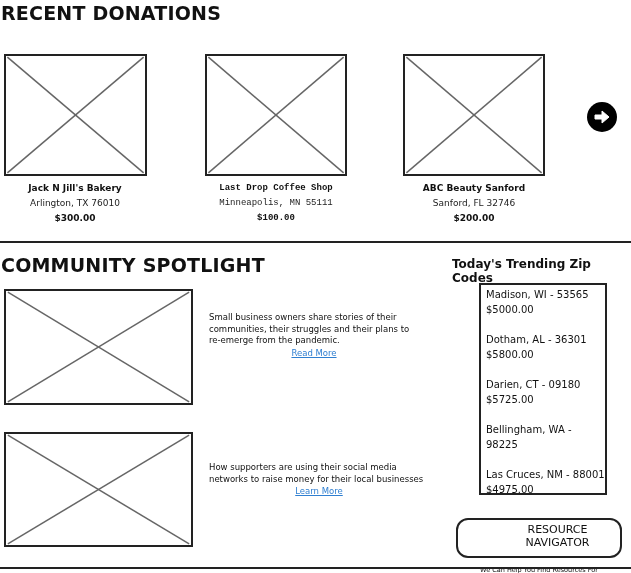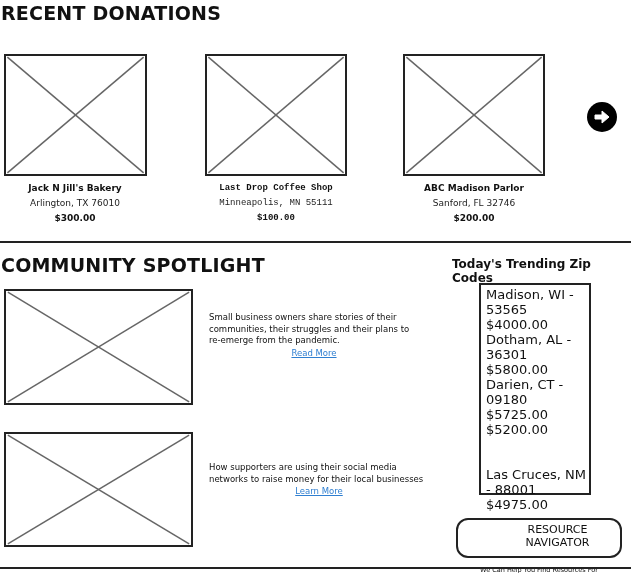--- a/index.html
+++ b/index.html
@@ -30,23 +30,23 @@
     }
     .next-btn svg { position: absolute; left: 0; top: 0; }
 
     .divider { position: absolute; left: 0; width: 631px; height: 2px; background: #222; }
 
     .trend-title {
       position: absolute; left: 452px; top: 257px;
       font-weight: bold; font-size: 12px; color: #111;
     }
     .trend-box {
-      position: absolute; left: 479px; top: 283px; width: 112px; height: 212px;
+      position: absolute; left: 479px; top: 283px; width: 128px; height: 212px;
       border: 2px solid #222; padding: 2px 0 0 5px;
-      font-size: 13px; color: #111;
+      font-size: 10px; color: #111;
     }
     .trend-item { height: 45px; }
     .trend-item div { line-height: 15px; }
 
     .story-text {
       position: absolute; left: 209px; width: 210px;
       font-size: 8.5px; line-height: 11.5px; color: #111;
     }
     .story-link {
       display: block; color: #2f7fd1; text-decoration: underline; margin-top: 1px; cursor: pointer;
@@ -91,21 +91,21 @@
   <div class="amt">$100.00</div>
 </div>
 
 <div class="placeholder" style="left:403px; top:54px; width:142px; height:122px;">
   <svg viewBox="0 0 100 100" preserveAspectRatio="none">
       <line x1="1" y1="1" x2="99" y2="99" stroke="#666" stroke-width="1.5" vector-effect="non-scaling-stroke"></line>
       <line x1="99" y1="1" x2="1" y2="99" stroke="#666" stroke-width="1.5" vector-effect="non-scaling-stroke"></line>
     </svg>
 </div>
 <div class="donation-caption" style="left:394px; top:181px;">
-  <div class="name">ABC Madison Parlor</div>
+  <div class="name">ABC Beauty Sanford</div>
   <div class="loc">Sanford, FL 32746</div>
   <div class="amt">$200.00</div>
 </div>
 
 <div class="next-btn">
   <svg width="30" height="30" viewBox="0 0 30 30">
     <path d="M8 13 H15 V9 L22 15 L15 21 V17 H8 Z" fill="#fff" stroke="#fff" stroke-width="1" stroke-linejoin="round"></path>
   </svg>
 </div>
 
@@ -133,32 +133,32 @@
     </svg>
 </div>
 <div class="story-text" style="top:462px; width:220px;">
   <span>How supporters are using their social media networks to raise money for their local businesses</span>
   <a class="story-link">Learn More</a>
 </div>
 
 <div class="trend-box">
   <div class="trend-item">
     <div>Madison, WI - 53565</div>
-    <div>$4000.00</div>
+    <div>$5000.00</div>
   </div>
   <div class="trend-item">
     <div>Dotham, AL -  36301</div>
     <div>$5800.00</div>
   </div>
   <div class="trend-item">
     <div>Darien, CT - 09180</div>
     <div>$5725.00</div>
   </div>
   <div class="trend-item">
-    <div>$5200.00</div>
+    <div>Bellingham, WA - 98225</div>
   </div>
   <div class="trend-item">
     <div>Las Cruces, NM - 88001</div>
     <div>$4975.00</div>
   </div>
 </div>
 
 <div class="resource-nav">
   <div class="rn-title">RESOURCE NAVIGATOR</div>
   <div class="rn-sub">We Can Help You Find Resources For Your Small Business</div>

